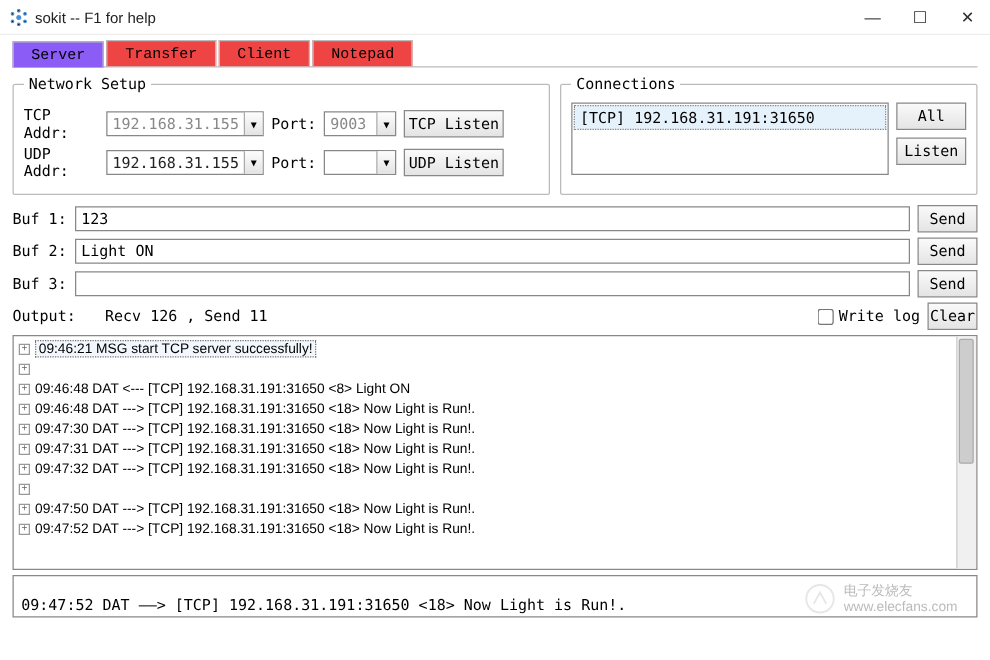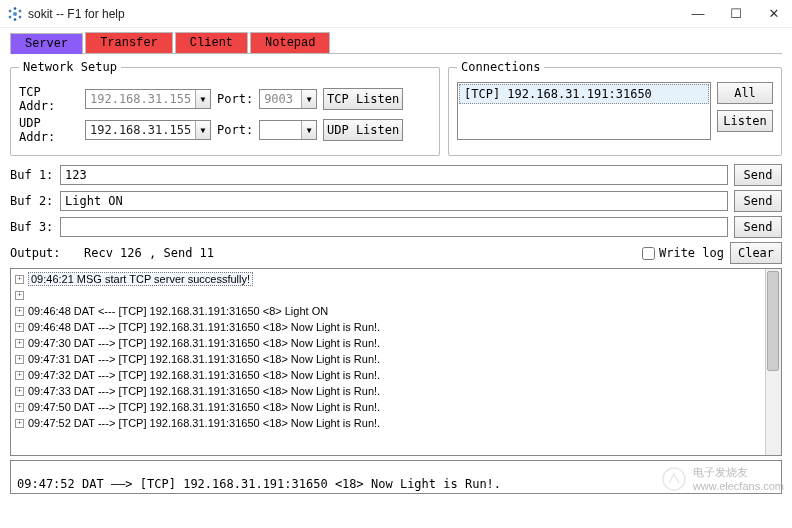--- a/index.html
+++ b/index.html
@@ -42,21 +42,21 @@
 .output-hdr .stats { flex: 1; padding-left: 14px; }
 .output-hdr .chk { display: flex; align-items: center; gap: 4px; }
 .log { border: 1px solid #888; background: #fff; height: 188px; margin: 2px 0; overflow: hidden; font-family: Tahoma, sans-serif; font-size: 11px; position: relative; }
 .log-body { padding: 2px 4px; }
 .log-line { display: flex; align-items: center; gap: 4px; height: 16px; white-space: nowrap; }
 .log-line .expander { width: 9px; height: 9px; border: 1px solid #999; display: flex; align-items: center; justify-content: center; font-size: 8px; line-height: 1; color: #666; cursor: pointer; }
 .log-line.sel .txt { border: 1px dotted #777; background: #f2f7fd; padding: 0 2px; }
 .log .scroll-v { position: absolute; right: 0; top: 0; bottom: 0; width: 16px; background: #f0f0f0; border-left: 1px solid #ccc; }
 .log .scroll-thumb { position: absolute; right: 2px; top: 2px; width: 12px; height: 100px; background: #cdcdcd; border: 1px solid #aaa; border-radius: 2px; }
 .status { border: 1px solid #888; background: #fff; height: 28px; margin: 4px 0 0 0; padding: 16px 6px; font-family: Consolas, monospace; font-size: 12px; }
-.watermark { position: absolute; right: 8px; bottom: 36px; color: #bbb; font-size: 11px; font-family: Arial; display: flex; align-items: center; gap: 6px; pointer-events: none; }
+.watermark { position: absolute; right: 26px; bottom: 36px; color: #bbb; font-size: 11px; font-family: Arial; display: flex; align-items: center; gap: 6px; pointer-events: none; }
 .watermark svg { opacity: .35; }
 .disabled .val { color: #888; }
 </style>
 </head>
 <body>
 
 <div class="titlebar">
   <span class="app-icon">
     <svg width="14" height="14" viewBox="0 0 14 14">
         <circle cx="7" cy="7" r="2" fill="#4a90d9"></circle>
@@ -150,21 +150,21 @@
     </div>
   </div>
 
   <div class="output-hdr">
     <span class="olbl">Output:</span>
     <span class="stats">Recv 126 ,  Send 11</span>
     <label class="chk">
       <input type="checkbox" style="">
       <span>Write log</span>
     </label>
-    <div class="btn" style="width:52px">Clear</div>
+    <div class="btn" style="width:40px">Clear</div>
   </div>
 
   <div class="log">
     <div class="log-body" id="log-body">
         <div class="log-line sel">
           <span class="expander">+</span>
           <span class="txt">09:46:21 MSG start TCP server successfully!</span>
         </div>
         <div class="log-line">
           <span class="expander">+</span>
@@ -184,21 +184,20 @@
         <div class="log-line">
           <span class="expander">+</span>
           <span class="txt">09:47:31 DAT ---&gt; [TCP] 192.168.31.191:31650 &lt;18&gt;  Now Light is Run!.</span>
         </div>
         <div class="log-line">
           <span class="expander">+</span>
           <span class="txt">09:47:32 DAT ---&gt; [TCP] 192.168.31.191:31650 &lt;18&gt;  Now Light is Run!.</span>
         </div>
         <div class="log-line">
           <span class="expander">+</span>
-          <span class="txt">09:47:33 DAT ---&gt; [TCP] 192.168.31.191:31650 &lt;18&gt;  Now Light is Run!.</span>
         </div>
         <div class="log-line">
           <span class="expander">+</span>
           <span class="txt">09:47:50 DAT ---&gt; [TCP] 192.168.31.191:31650 &lt;18&gt;  Now Light is Run!.</span>
         </div>
         <div class="log-line">
           <span class="expander">+</span>
           <span class="txt">09:47:52 DAT ---&gt; [TCP] 192.168.31.191:31650 &lt;18&gt;  Now Light is Run!.</span>
         </div>
       </div>

